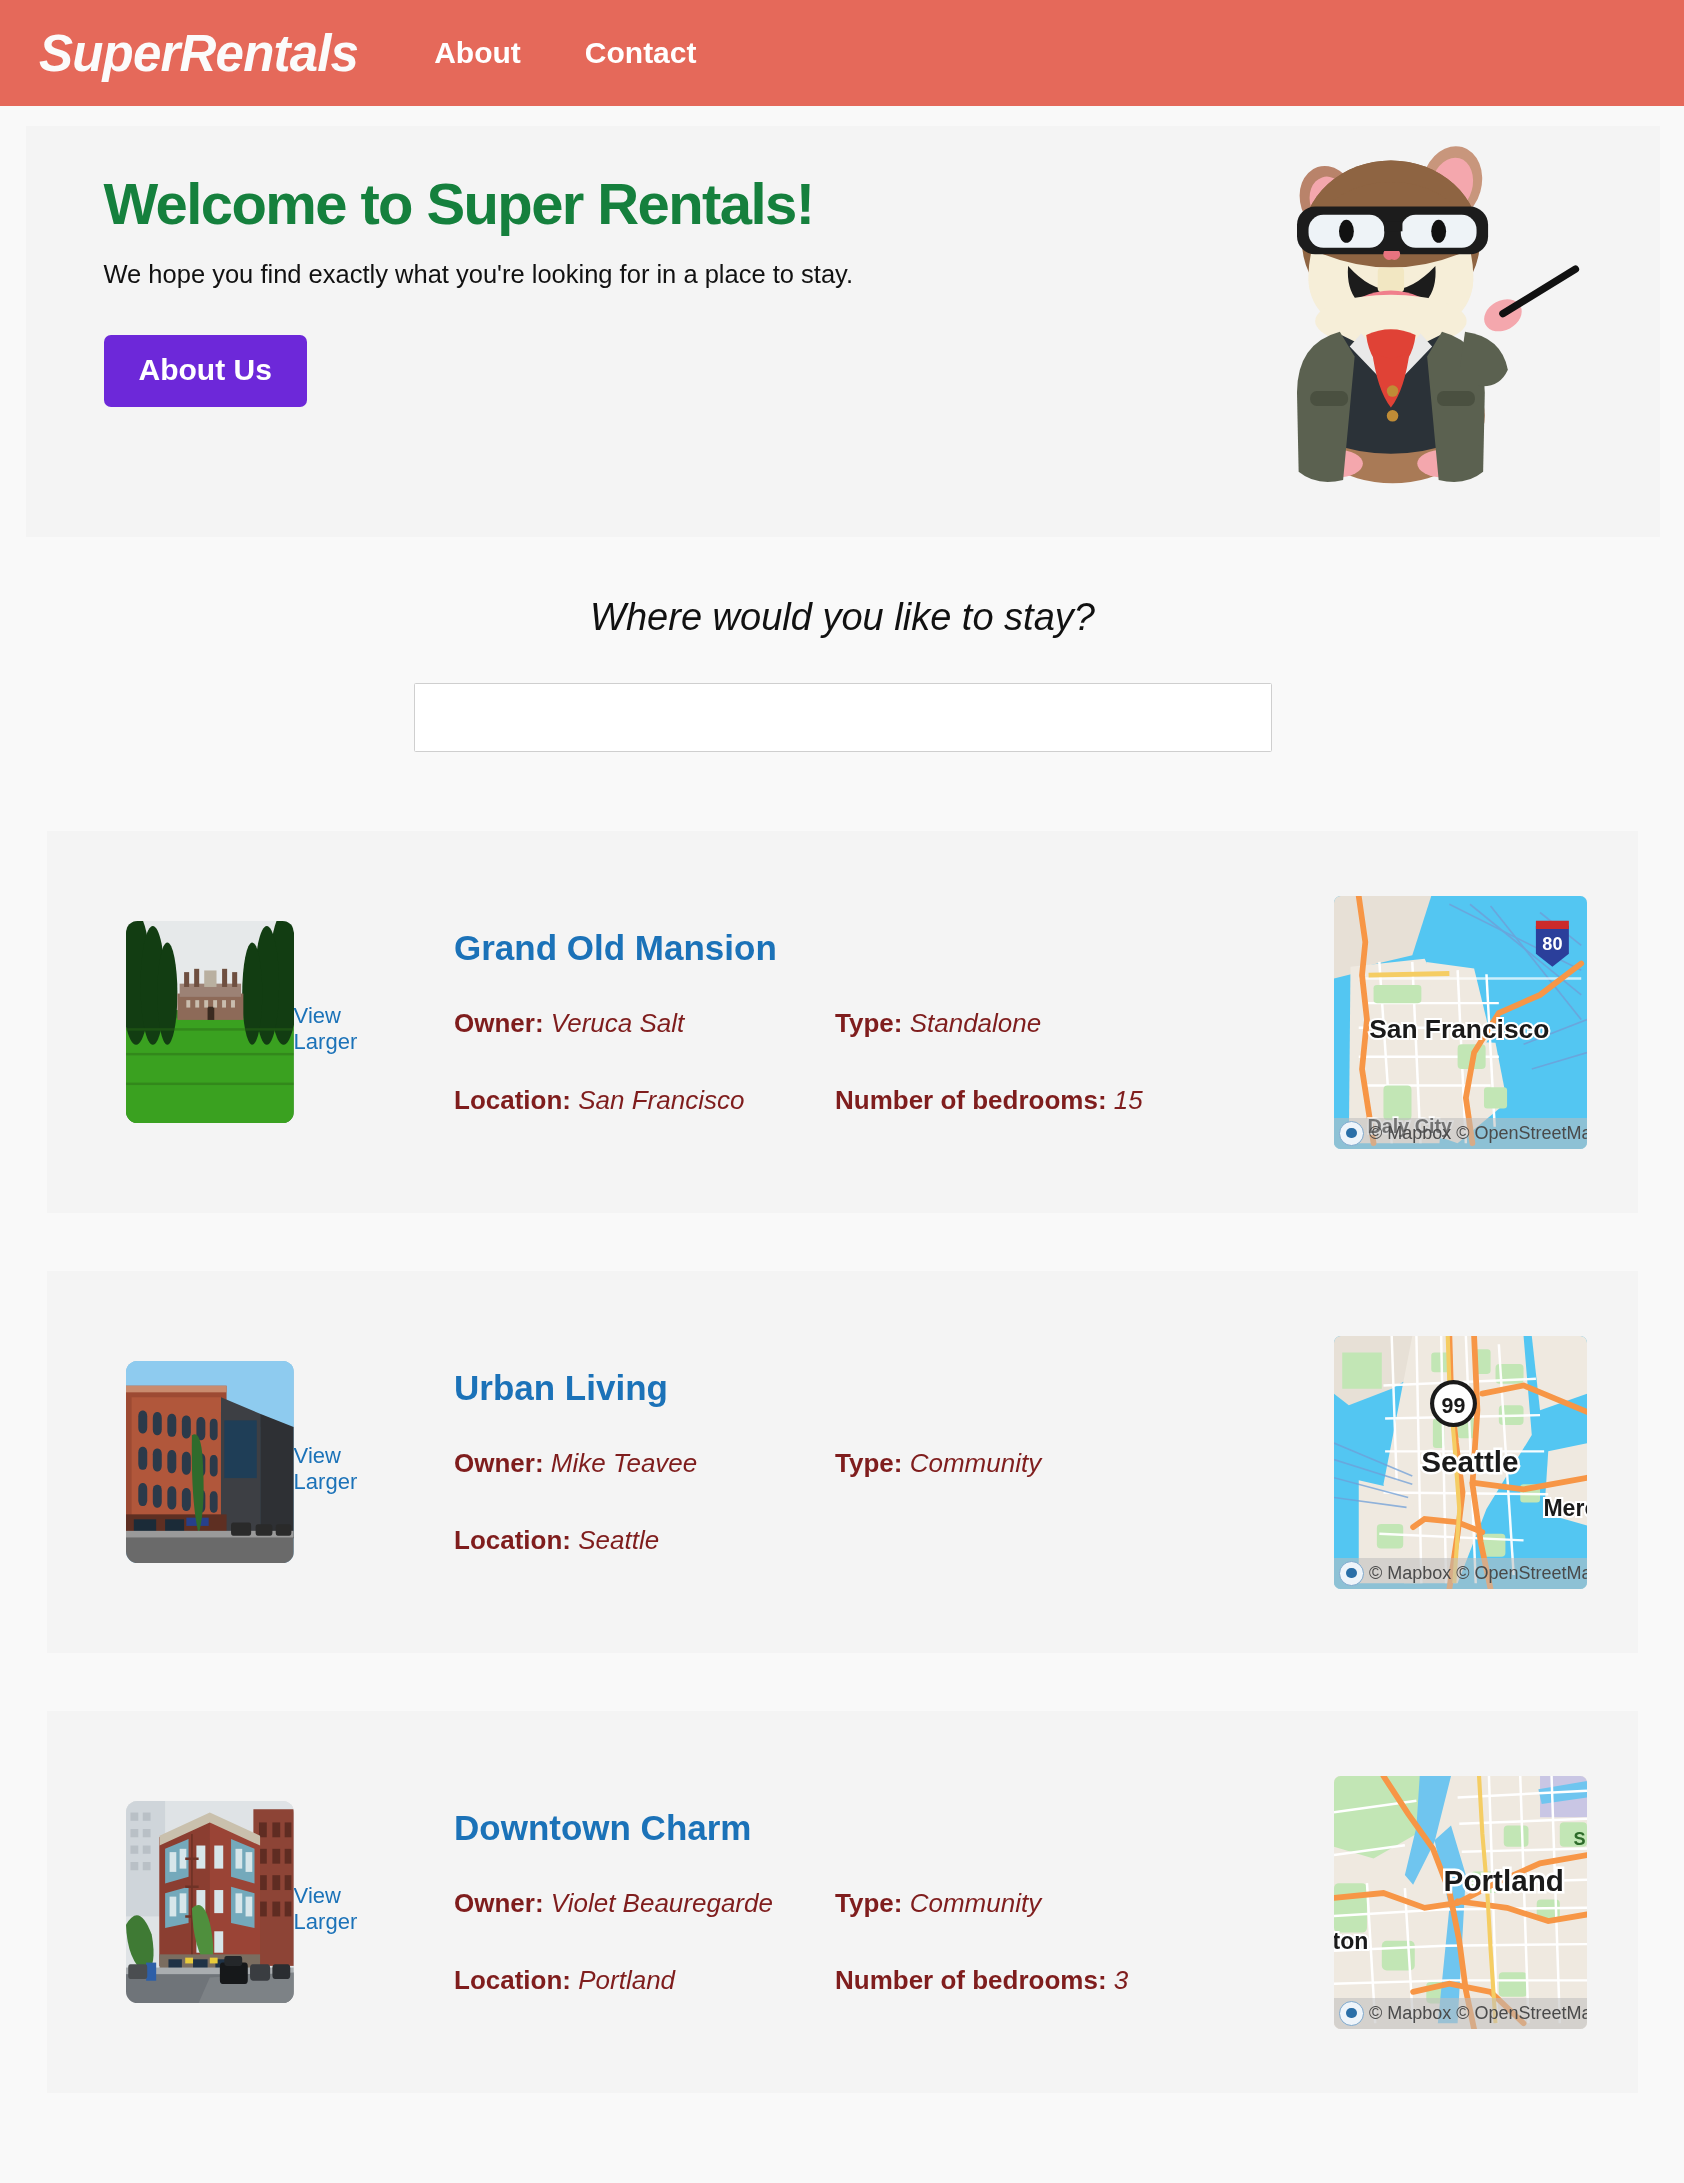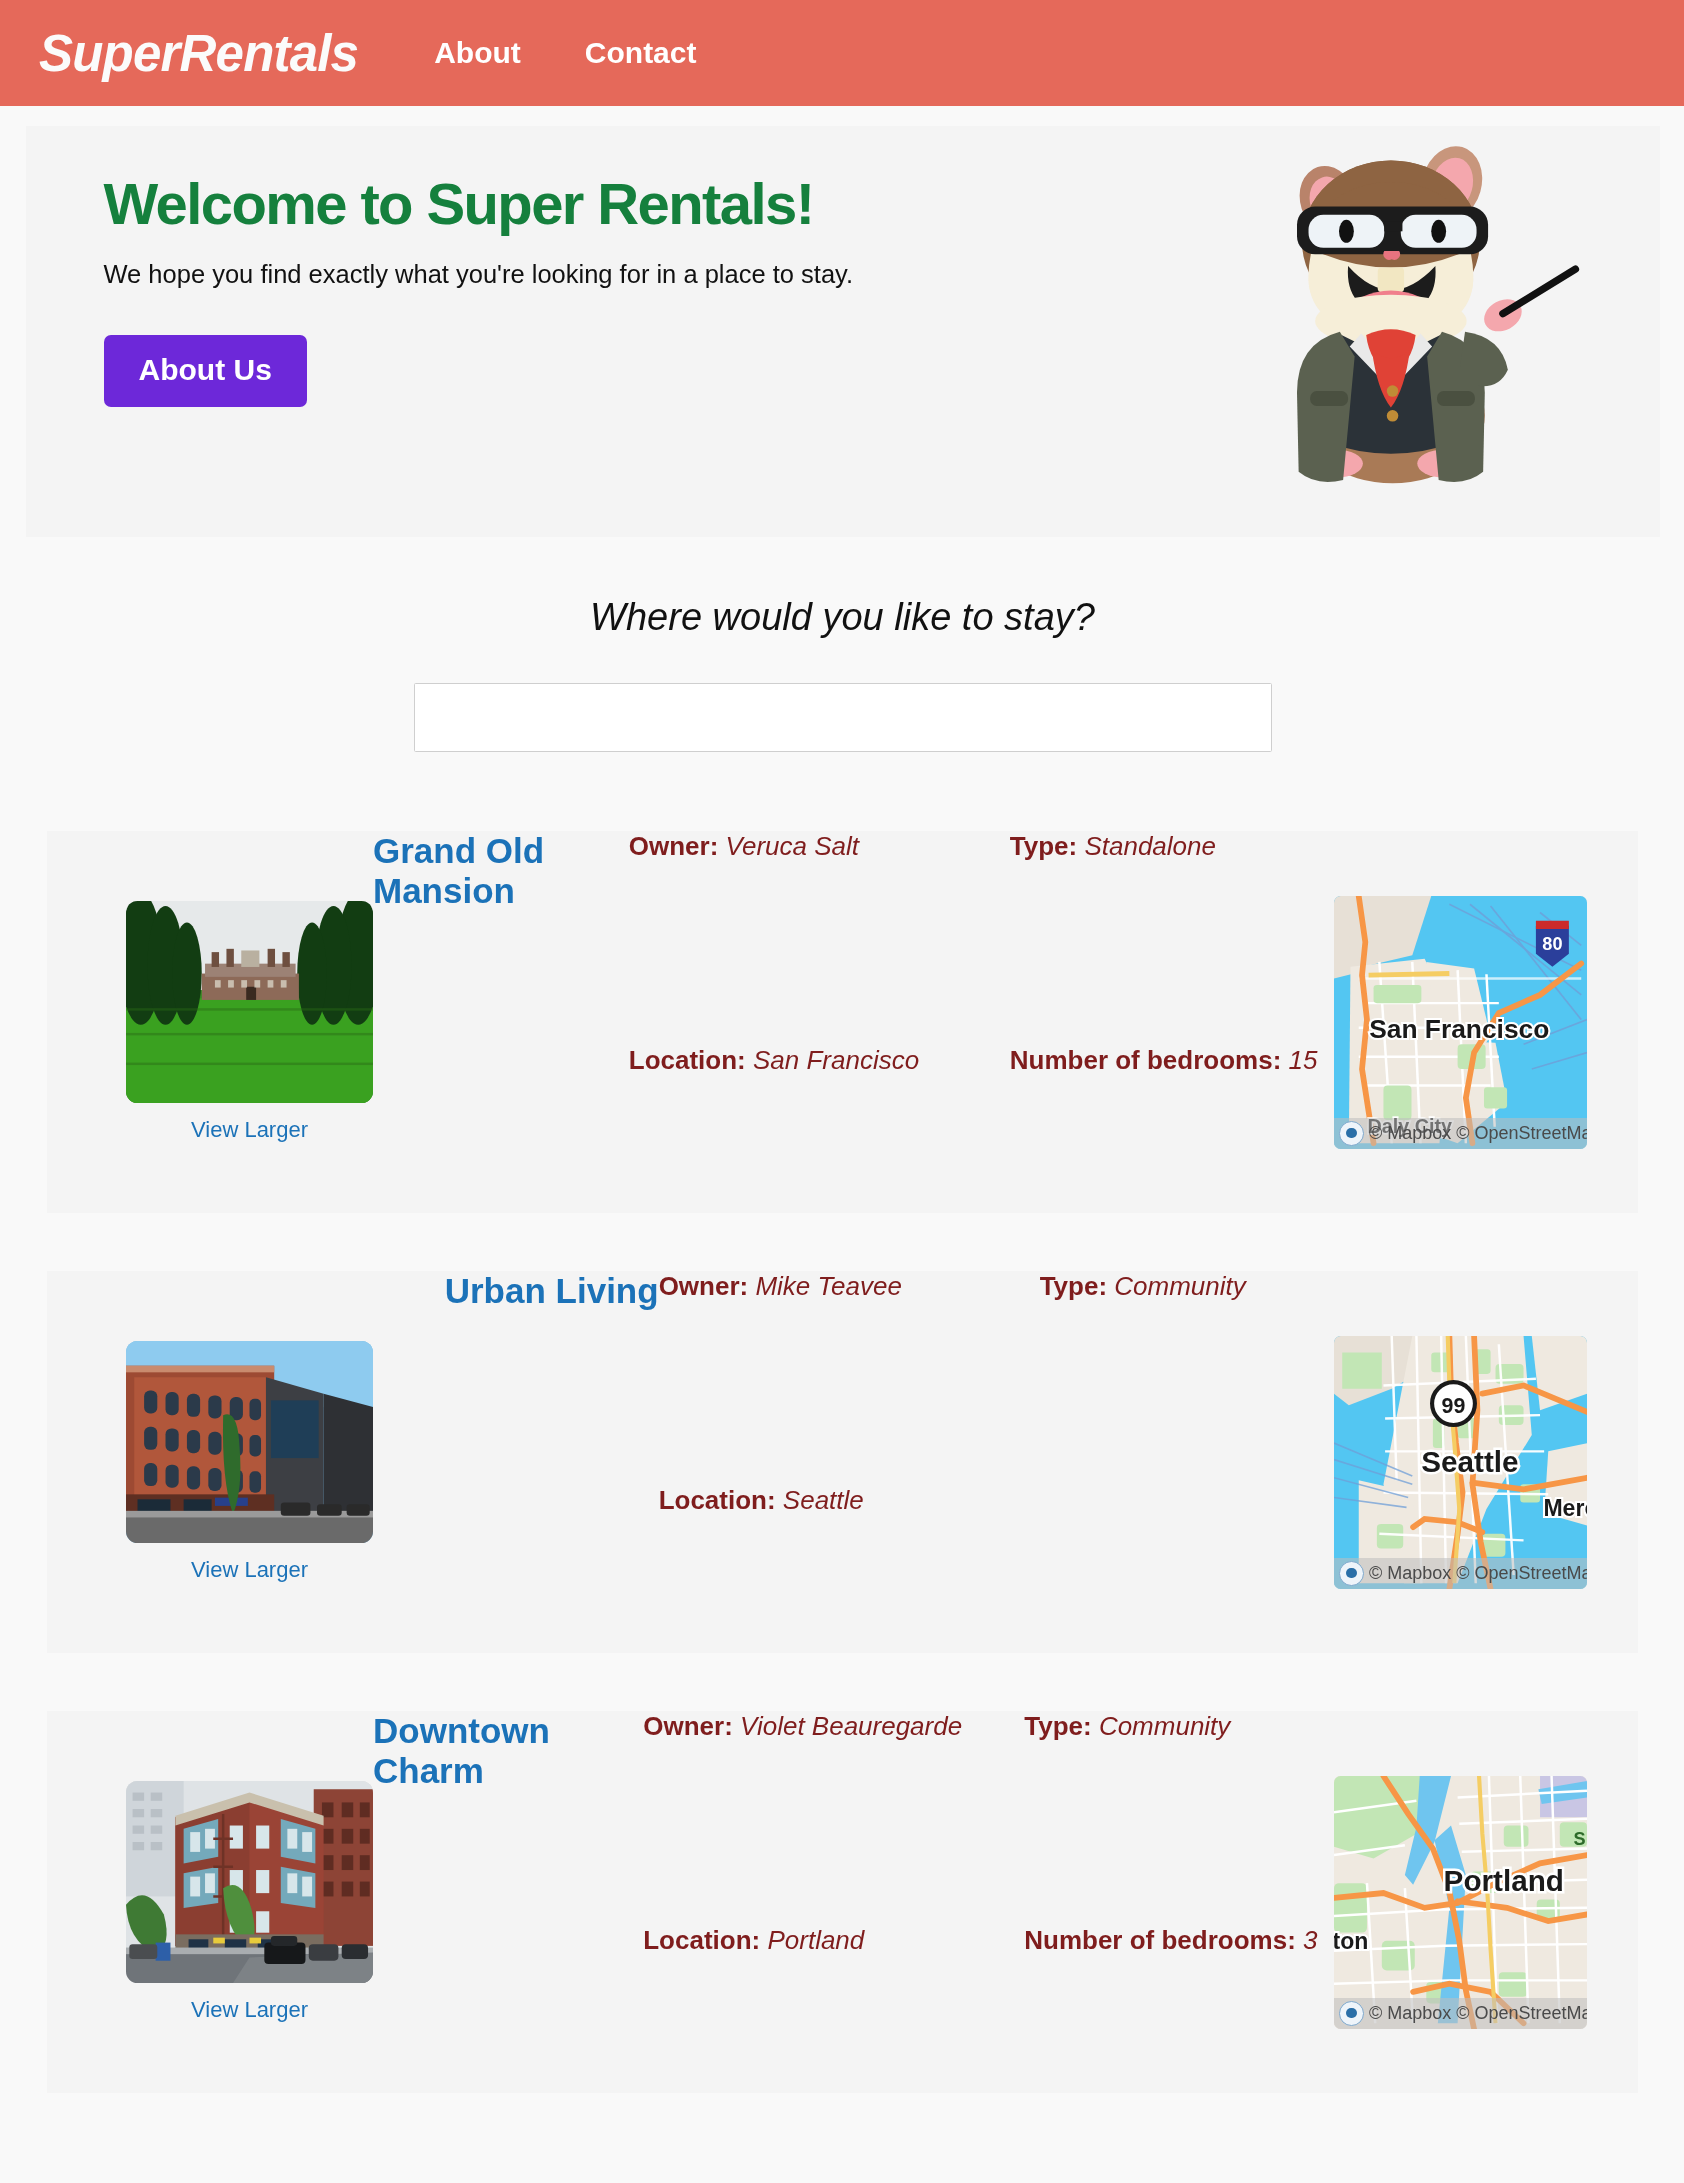--- a/index.html
+++ b/index.html
@@ -122,21 +122,21 @@
     display: flex;
     align-items: center;
     padding: 0 51px 0 79px;
     position: relative;
   }
 
   .rental-left {
     width: 247px;
     flex: 0 0 247px;
     display: flex;
-    flex-direction: column;
+    flex-direction: row;
     align-items: center;
   }
   .rental-thumb {
     width: 247px;
     height: 202px;
     border-radius: 11.5px;
     overflow: hidden;
     background: #ddd;
     position: relative;
   }
@@ -144,23 +144,25 @@
   .view-larger {
     margin-top: 14px;
     font-size: 22px;
     color: #1b72b8;
     text-decoration: none;
     cursor: pointer;
   }
 
   .rental-detail {
     flex: 1;
+    padding-left: 81px;
     padding-right: 16.5px;
     align-self: stretch;
     display: flex;
+    flex-direction: column;
     justify-content: center;
   }
   .rental-name {
     font-size: 35px;
     font-weight: bold;
     color: #1b72b8;
     text-decoration: none;
     cursor: pointer;
     display: block;
     margin-bottom: 40px;

